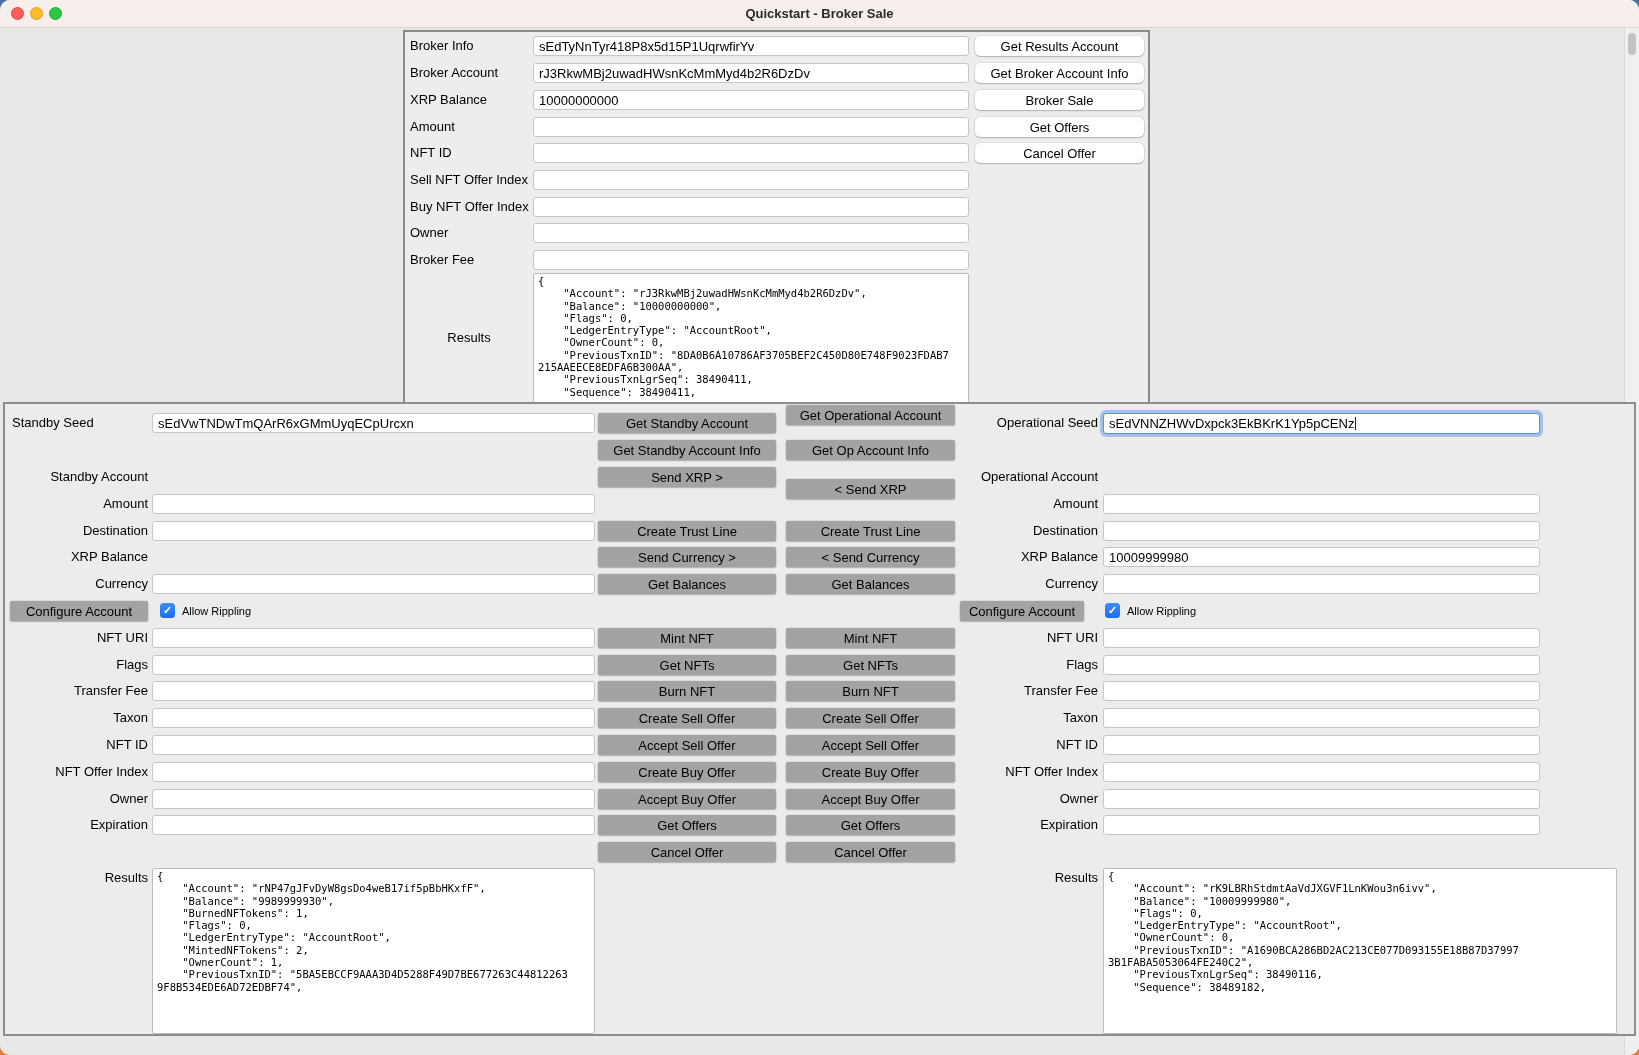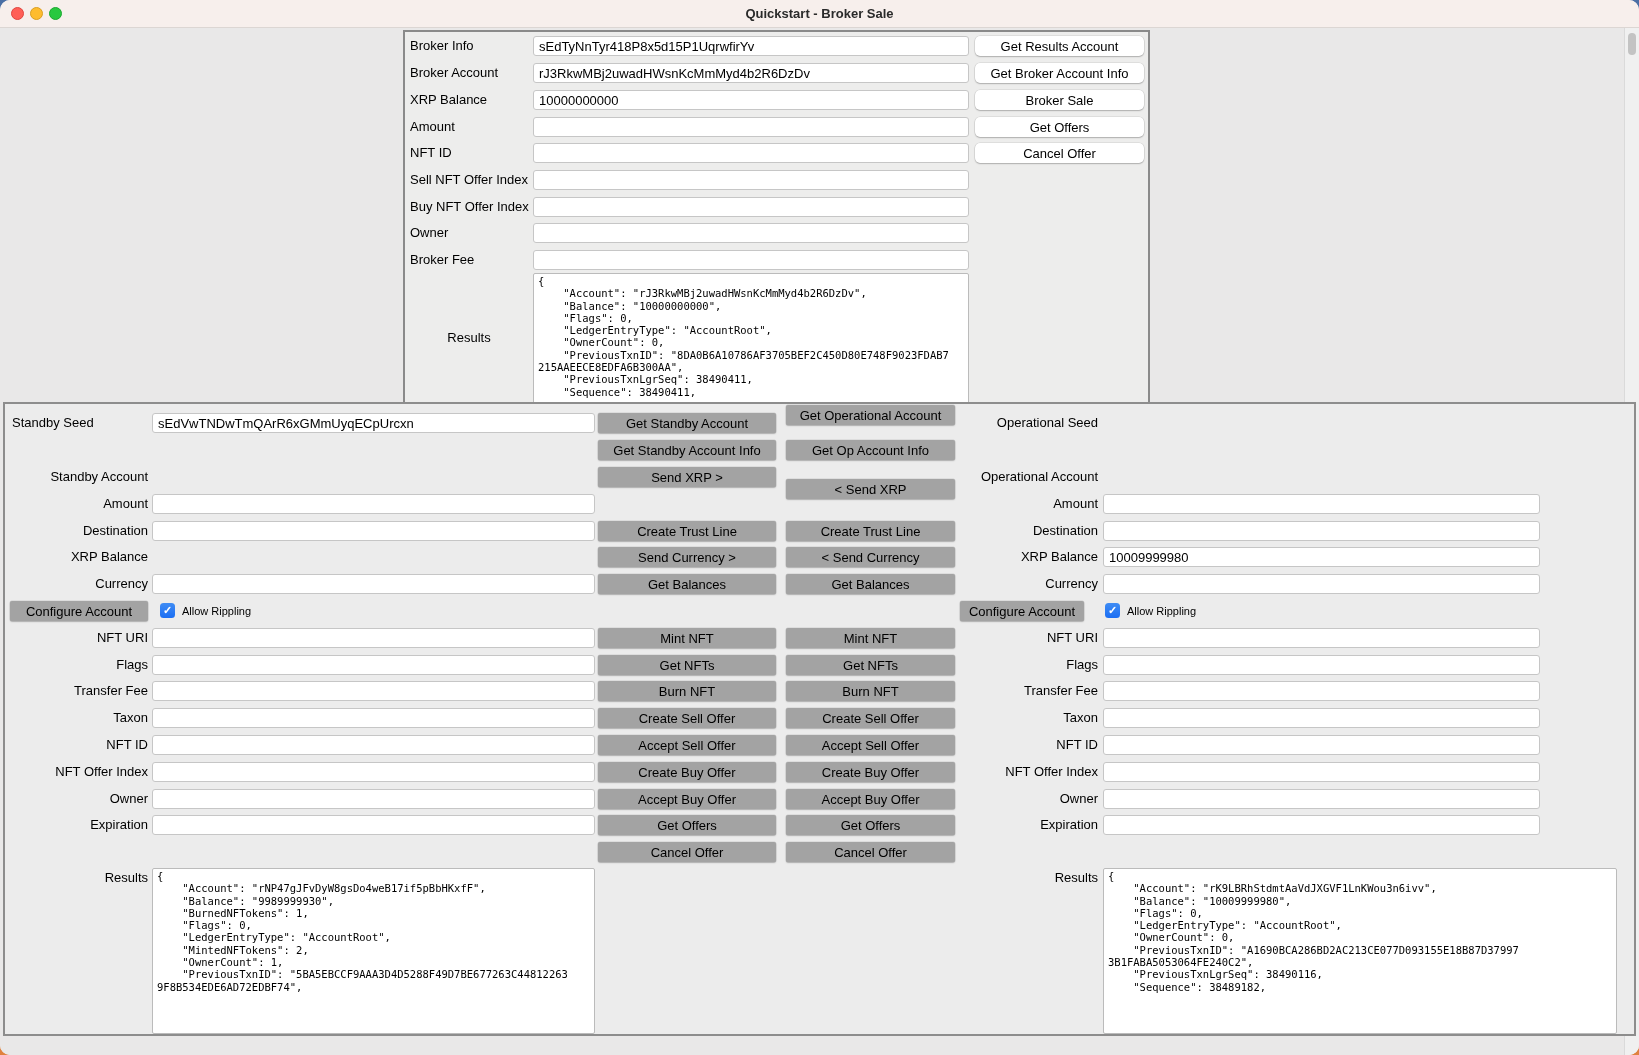--- a/index.html
+++ b/index.html
@@ -148,20 +148,21 @@
 215AAEECE8EDFA6B300AA",
     "PreviousTxnLgrSeq": 38490411,
     "Sequence": 38490411,</div>
     </div>
 
     <div class="front-window">
 
       <div class="fl" style="left:7px; top:11px">Standby Seed</div>
       <input class="inp inp-l" style="top: 9px;" readonly="" value="sEdVwTNDwTmQArR6xGMmUyqECpUrcxn">
       <div class="fl lab-r" style="top:11px">Operational Seed</div>
+      <div class="inp-focus" style="top:9px"><span>sEdVNNZHWvDxpck3EkBKrK1Yp5pCENz</span><span class="caret"></span></div>
 
       <button class="cbtn cbtn-l" style="top:9px">Get Standby Account</button>
       <button class="cbtn cbtn-r" style="top:1px">Get Operational Account</button>
       <button class="cbtn cbtn-l" style="top:36px">Get Standby Account Info</button>
       <button class="cbtn cbtn-r" style="top:36px">Get Op Account Info</button>
       <button class="cbtn cbtn-l" style="top:63px">Send XRP &gt;</button>
       <button class="cbtn cbtn-r" style="top:75px">&lt; Send XRP</button>
       <button class="cbtn cbtn-l" style="top:117px">Create Trust Line</button>
       <button class="cbtn cbtn-r" style="top:117px">Create Trust Line</button>
       <button class="cbtn cbtn-l" style="top:143px">Send Currency &gt;</button>

